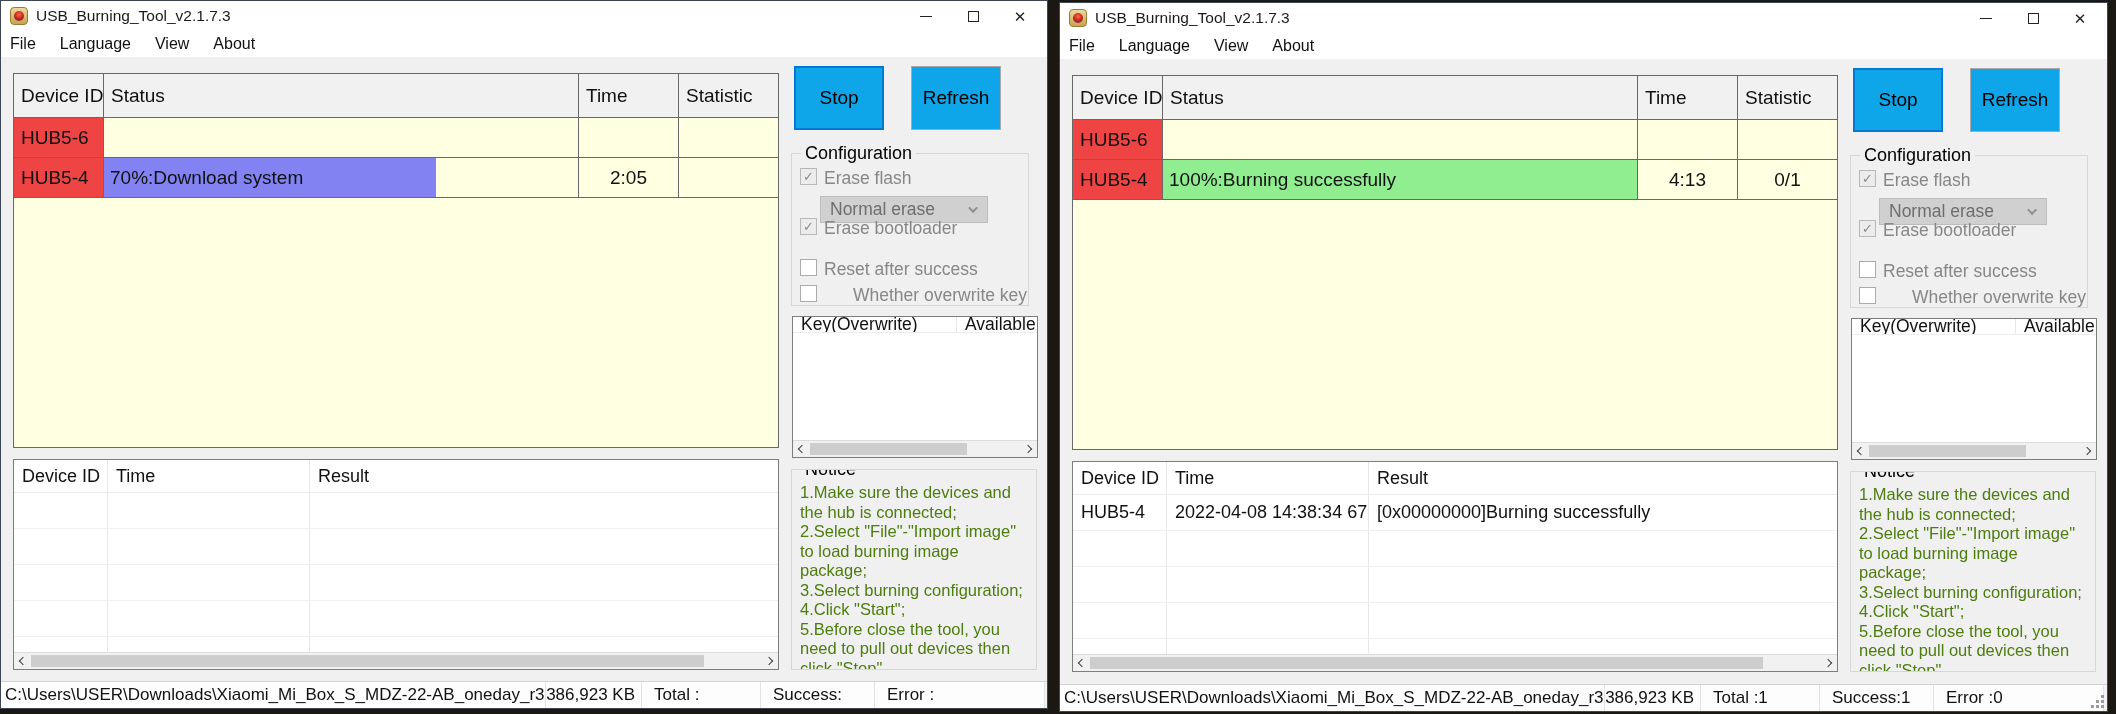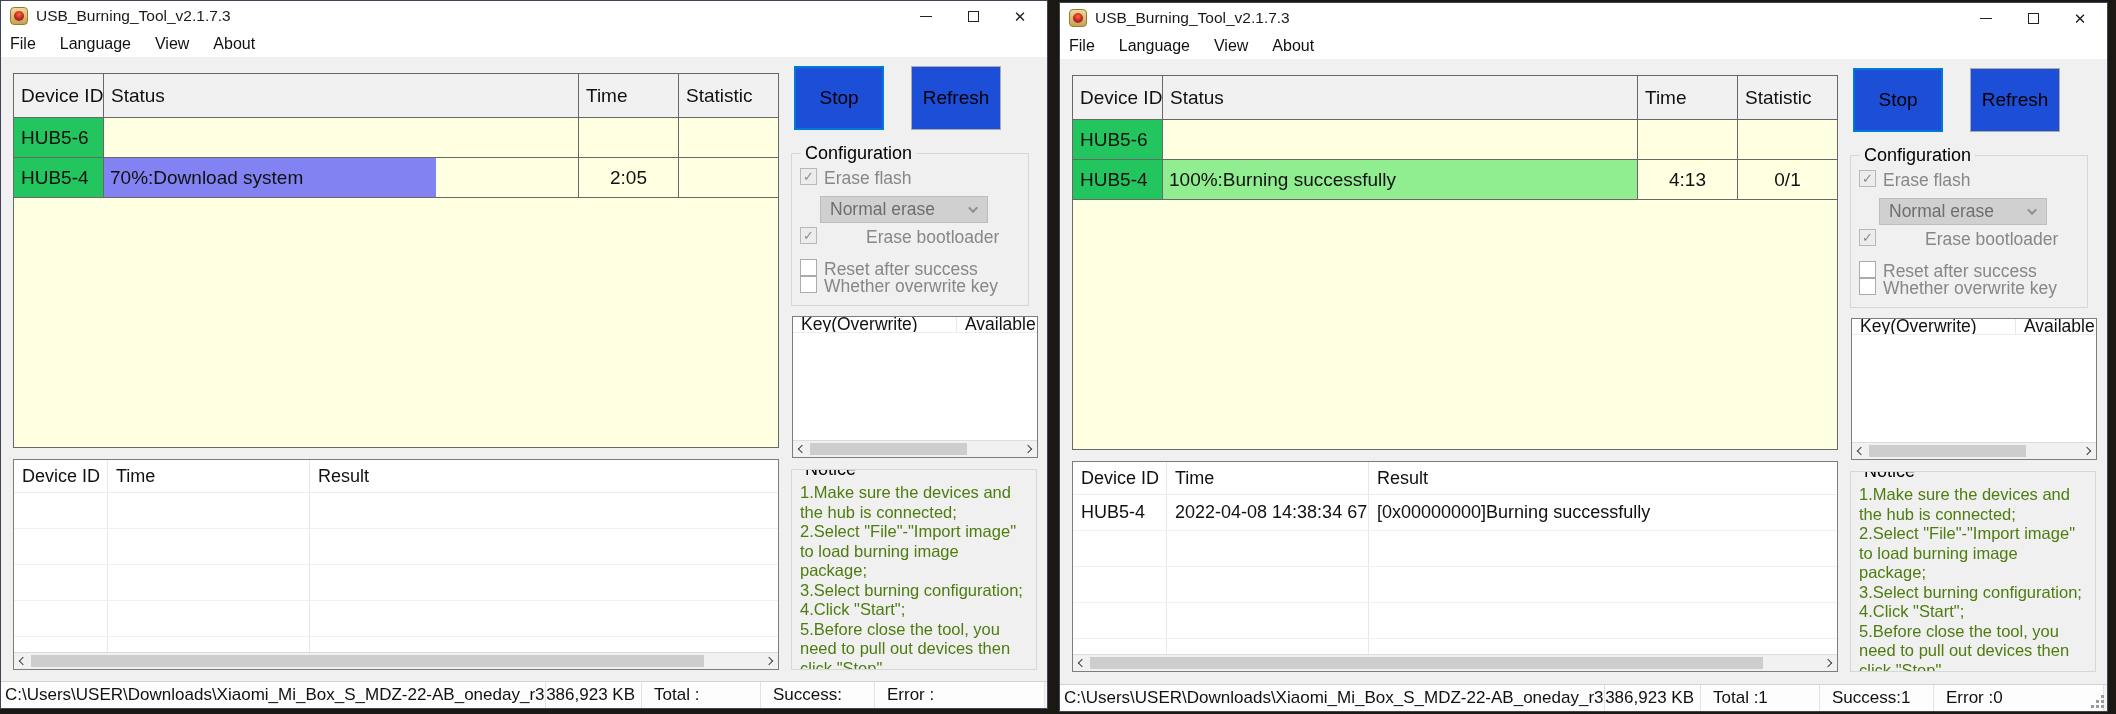--- a/index.html
+++ b/index.html
@@ -48,21 +48,21 @@
   .dt-data { height:40px; }
   .dt-cell { border-right:1px solid #686868; display:flex; align-items:center;
     padding-left:7px; font-size:19px; white-space:nowrap; overflow:hidden; }
   .dt-cell:last-child { border-right:none; }
   .c-id   { width:90px;  flex:none; }
   .c-st   { width:475px; flex:none; position:relative; padding-left:0; }
   .c-time { width:100px; flex:none; justify-content:center; padding-left:0; }
   .c-stat { flex:1; justify-content:center; padding-left:0; }
   .dt-head .dt-cell { background:#f1f1f1; }
   .dt-head .c-st, .dt-head .c-time, .dt-head .c-stat { justify-content:flex-start; padding-left:7px; }
-  .dt-data .c-id { background:#22c55e; }
+  .dt-data .c-id { background:#ef4444; }
   .dt-data .c-st, .dt-data .c-time, .dt-data .c-stat { background:#ffffe1; }
   .progress-fill { position:absolute; left:0; top:0; bottom:0; width:0; }
   .status-text { position:relative; z-index:1; padding-left:6px; }
 
   
   .result-table { position:absolute; left:12px; top:458px; width:766px; height:211px;
     border:1px solid #7d7d7d; background:#ffffff; overflow:hidden; }
   .rt-row { display:flex; width:100%; }
   .rt-head { height:33px; border-bottom:1px solid #ededed; }
   .rt-data { height:36px; border-bottom:1px solid #f0f0f0; }
@@ -80,35 +80,35 @@
   .chev { width:6px; height:6px; border:solid #3f3f3f; border-width:0 0 1.6px 1.6px; display:block; }
   .chev-l { transform:rotate(45deg); margin-left:2px; }
   .chev-r { transform:rotate(225deg); margin-right:2px; }
   .scroll-track { flex:1; height:100%; position:relative; }
   .scroll-thumb { position:absolute; top:2px; bottom:2px; left:1px; background:#cdcdcd; }
   .thumb-result { width:92%; }
   .thumb-key { width:74%; }
   .scroll-arrow-right { margin-left:auto; }
 
   
-  .btn { position:absolute; top:65px; height:64px; width:90px; background:#1d4ed8;
+  .btn { position:absolute; top:65px; height:64px; width:90px; background:#0ea5e9;
     font-size:19px; display:flex; align-items:center; justify-content:center; font-family:inherit; }
   .btn-stop { left:793px; border:2px solid #0078d7; }
   .btn-refresh { left:910px; border:1px solid #aaaaaa; }
 
   .groupbox { position:absolute; border:1px solid #d7d7d7; }
   .gb-label { position:absolute; top:-11px; left:9px; background:#f0f0f0; padding:0 4px; font-size:18px; color:#000; }
   .gb-config { left:790px; top:152px; width:238px; height:153px; }
   .cb-row { position:absolute; left:8px; display:flex; align-items:flex-start; }
   .checkbox { width:17px; height:17px; border:1px solid #ababab; background:#fff; flex:none;
     display:flex; align-items:center; justify-content:center; font-size:13px; color:#8a8a8a; }
   .checkbox.checked { background:#ececec; border-color:#b8b8b8; }
   .checkbox.checked::after { content:"✓"; }
   .cb-label { margin-left:7px; font-size:17.5px; color:#878787; white-space:nowrap; }
-  .cb-1 { top:14px; } .cb-2 { top:73px;gap:42px; } .cb-3 { top:105px; } .cb-4 { top:122px; }
+  .cb-1 { top:14px; } .cb-2 { top:64px; } .cb-3 { top:105px; } .cb-4 { top:131px;gap:29px; }
   .combo { position:absolute; left:28px; top:42px; width:168px; height:27px; background:#d0d0d0;
     border:1px solid #bdbdbd; display:flex; align-items:center; justify-content:space-between;
     padding:0 9px; font-size:17.5px; color:#6e6e6e; }
   .combo-chev { width:7px; height:7px; border:solid #8f8f8f; border-width:0 0 2px 2px;
     transform:rotate(-45deg) translateY(-2px); }
 
   .key-table { position:absolute; left:791px; top:315px; width:246px; height:142px;
     border:1px solid #7d7d7d; background:#fff; }
   .kt-head { display:flex; height:16px; border-bottom:1px solid #ededed; }
   .kt-cell { font-size:17.5px; display:flex; align-items:center; padding-left:8px;

